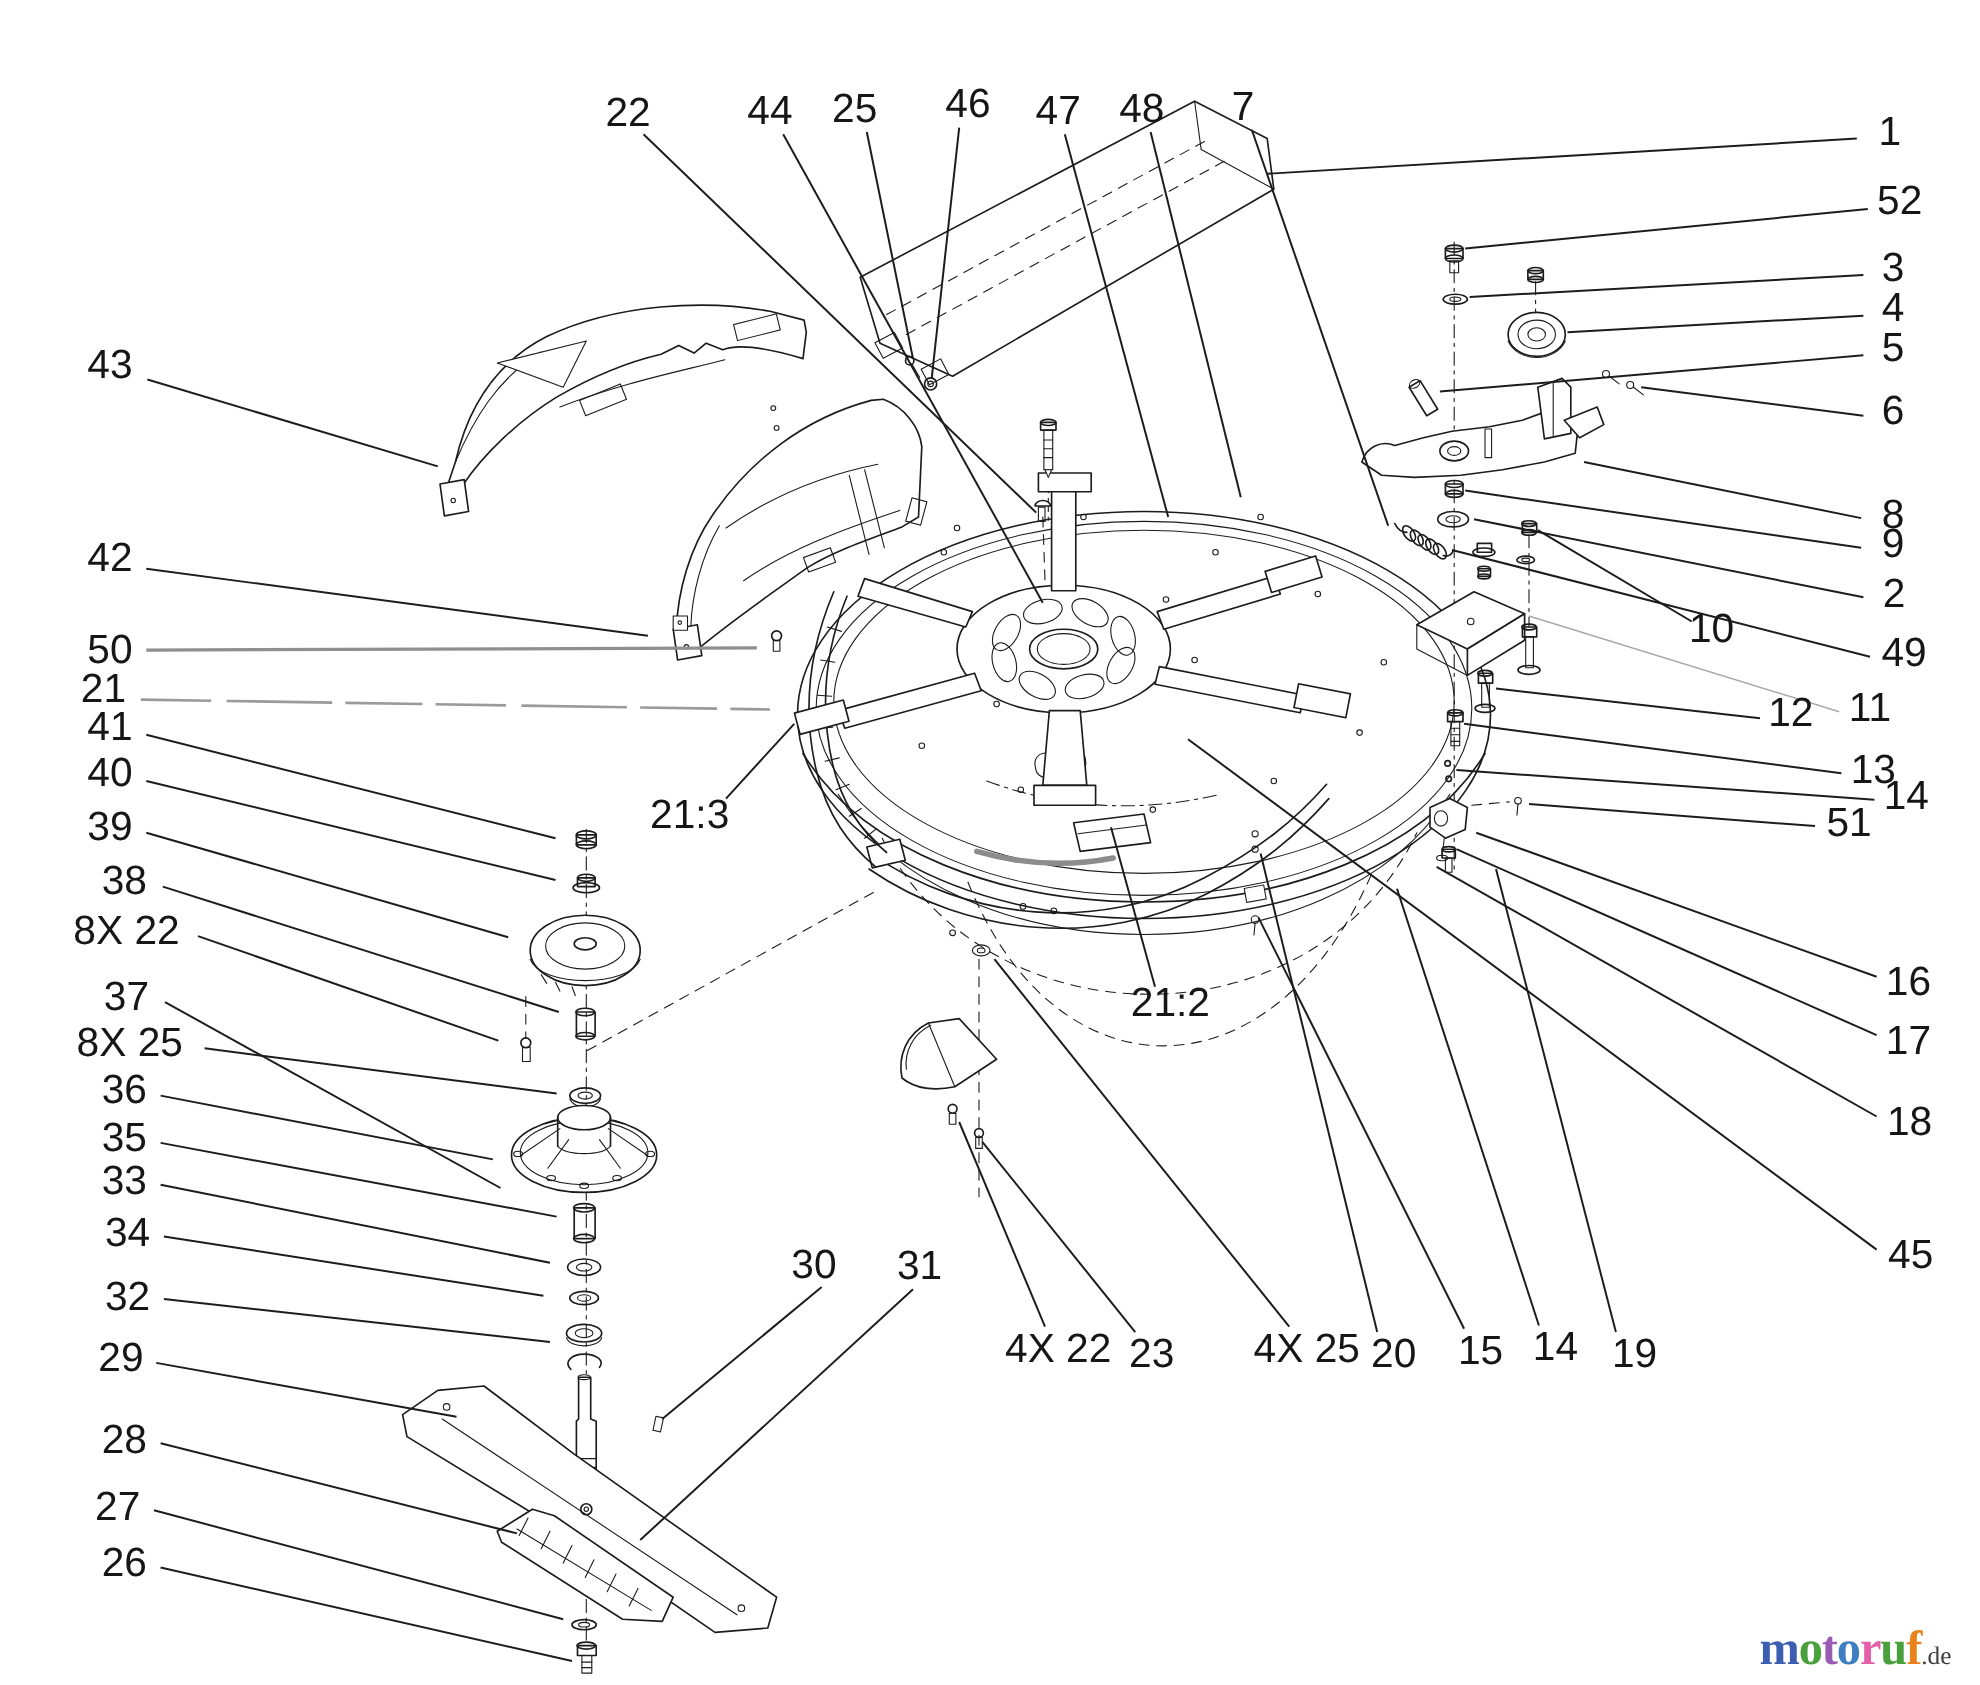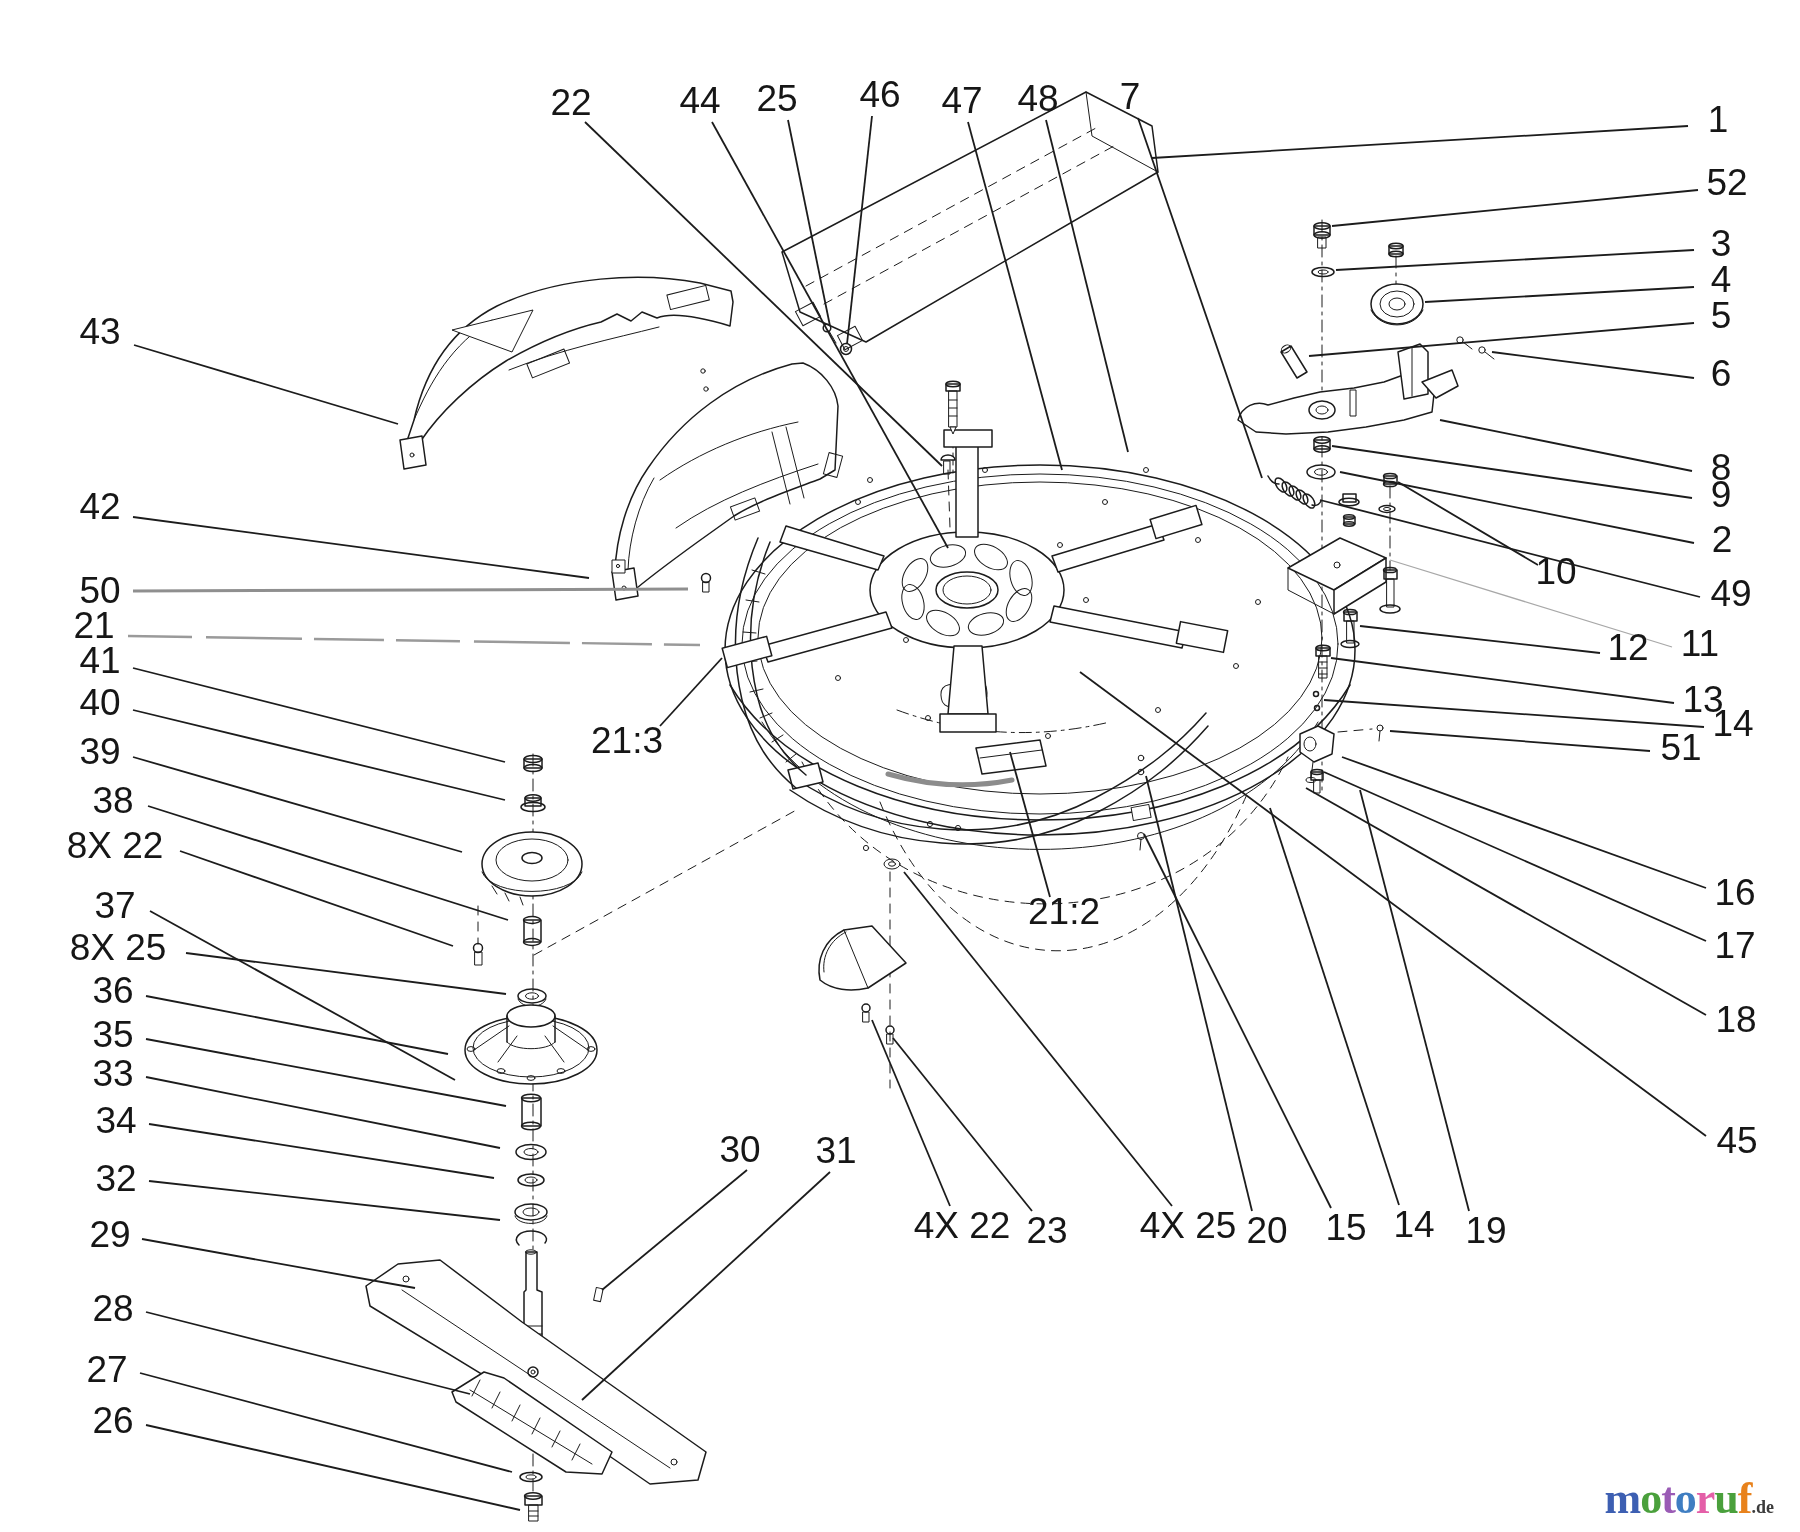--- a/index.html
+++ b/index.html
@@ -8,21 +8,21 @@
   svg{position:absolute;left:0;top:0;}
   .part{stroke:#1c1c1c;stroke-width:1.5;fill:none;stroke-linejoin:round;stroke-linecap:round;}
   .pw{stroke:#1c1c1c;stroke-width:1.5;fill:#ffffff;stroke-linejoin:round;}
   .thin{stroke-width:1;}
   .gray{stroke:#8c8c8c;}
   .dd{stroke-dasharray:12 5 3 5;}
   .dsh{stroke-dasharray:9 7;}
   text.callout{font:37px "Liberation Sans",sans-serif;fill:#161616;}
   #logo{position:absolute;right:26px;bottom:8px;font-family:"Liberation Serif",serif;
         font-weight:bold;font-size:44px;letter-spacing:-1px;white-space:nowrap;}
-  #logo .suffix{font-size:18px;font-weight:bold;letter-spacing:0;}
+  #logo .suffix{font-size:23px;font-weight:normal;letter-spacing:0;}
 </style>
 </head>
 <body>
 
 <div id="page">
 <svg width="1800" height="1532" viewBox="0 0 1800 1532">
 
   <g>
     <line class="part dd thin" x1="533" y1="754" x2="533" y2="1496"></line>
     <line class="part dd thin" x1="1322" y1="220" x2="1322" y2="794"></line>

